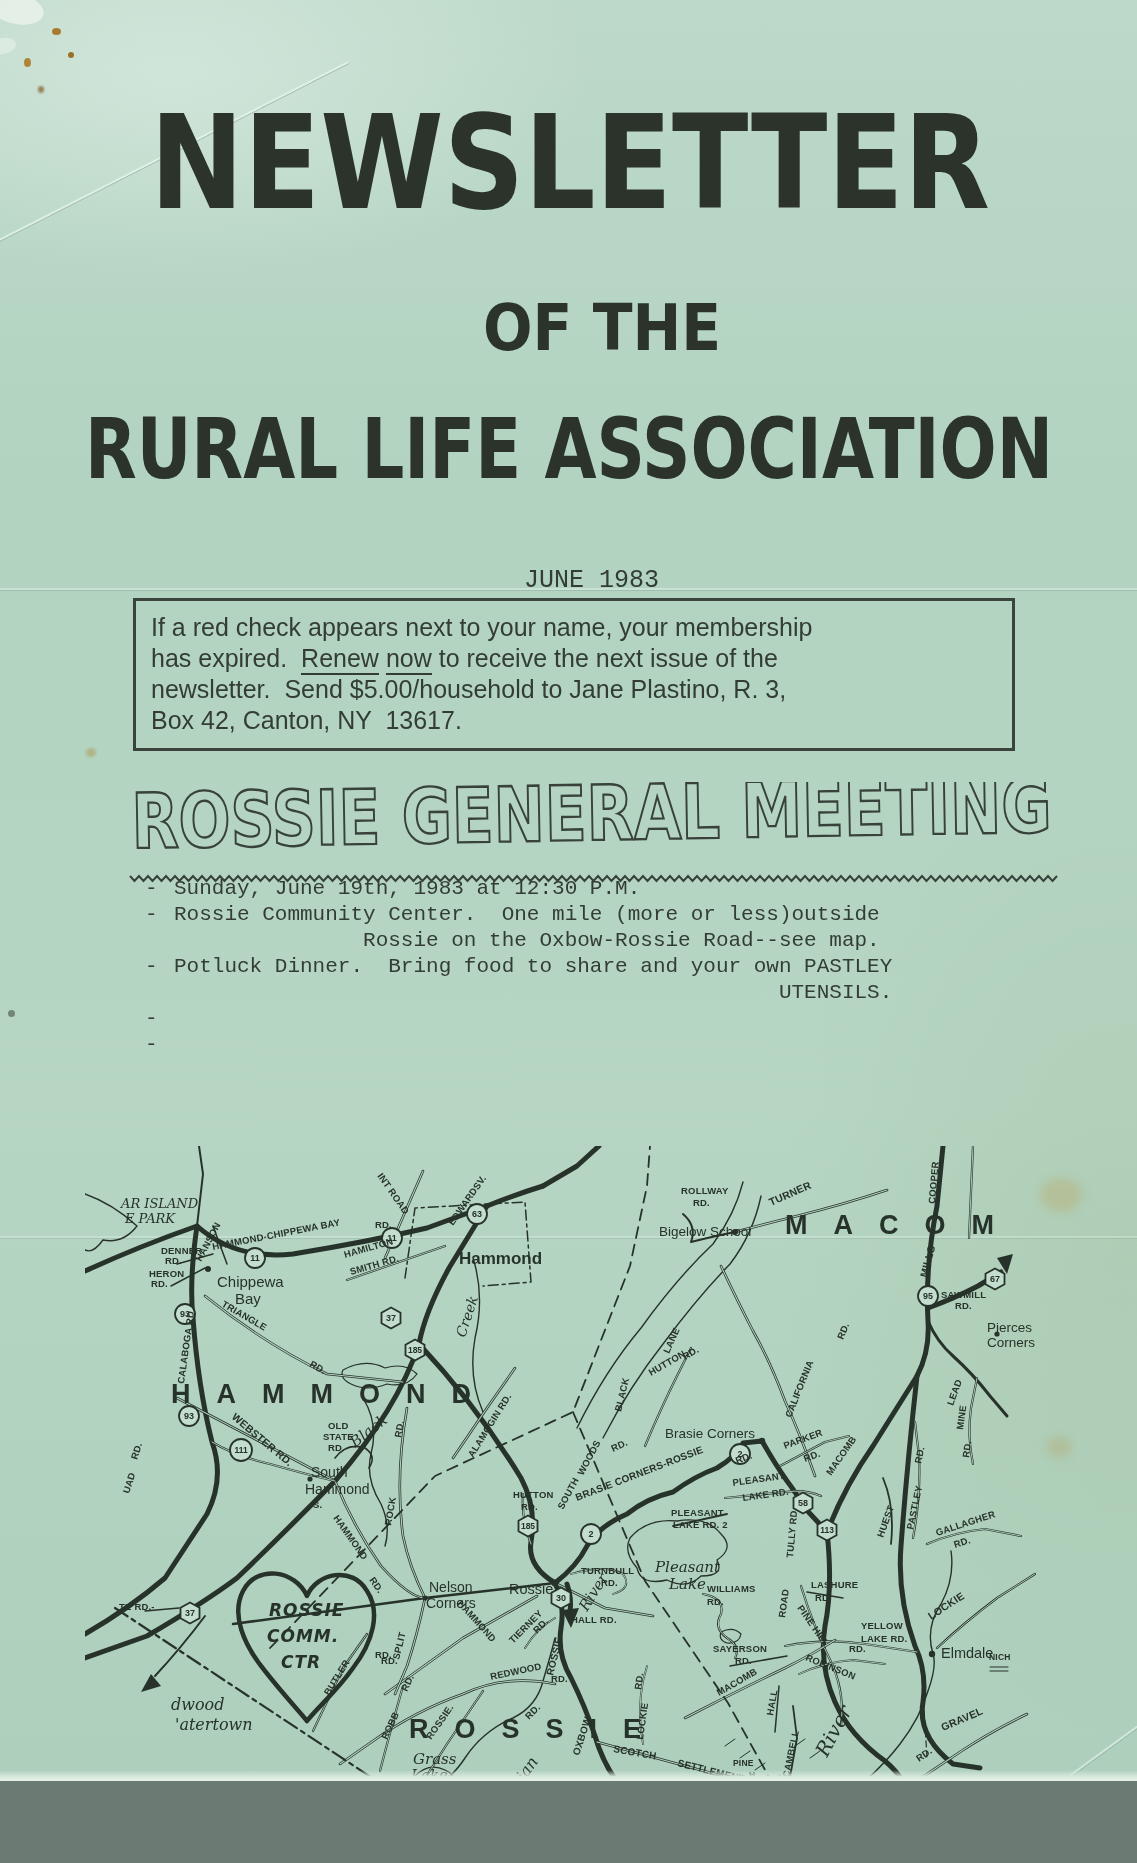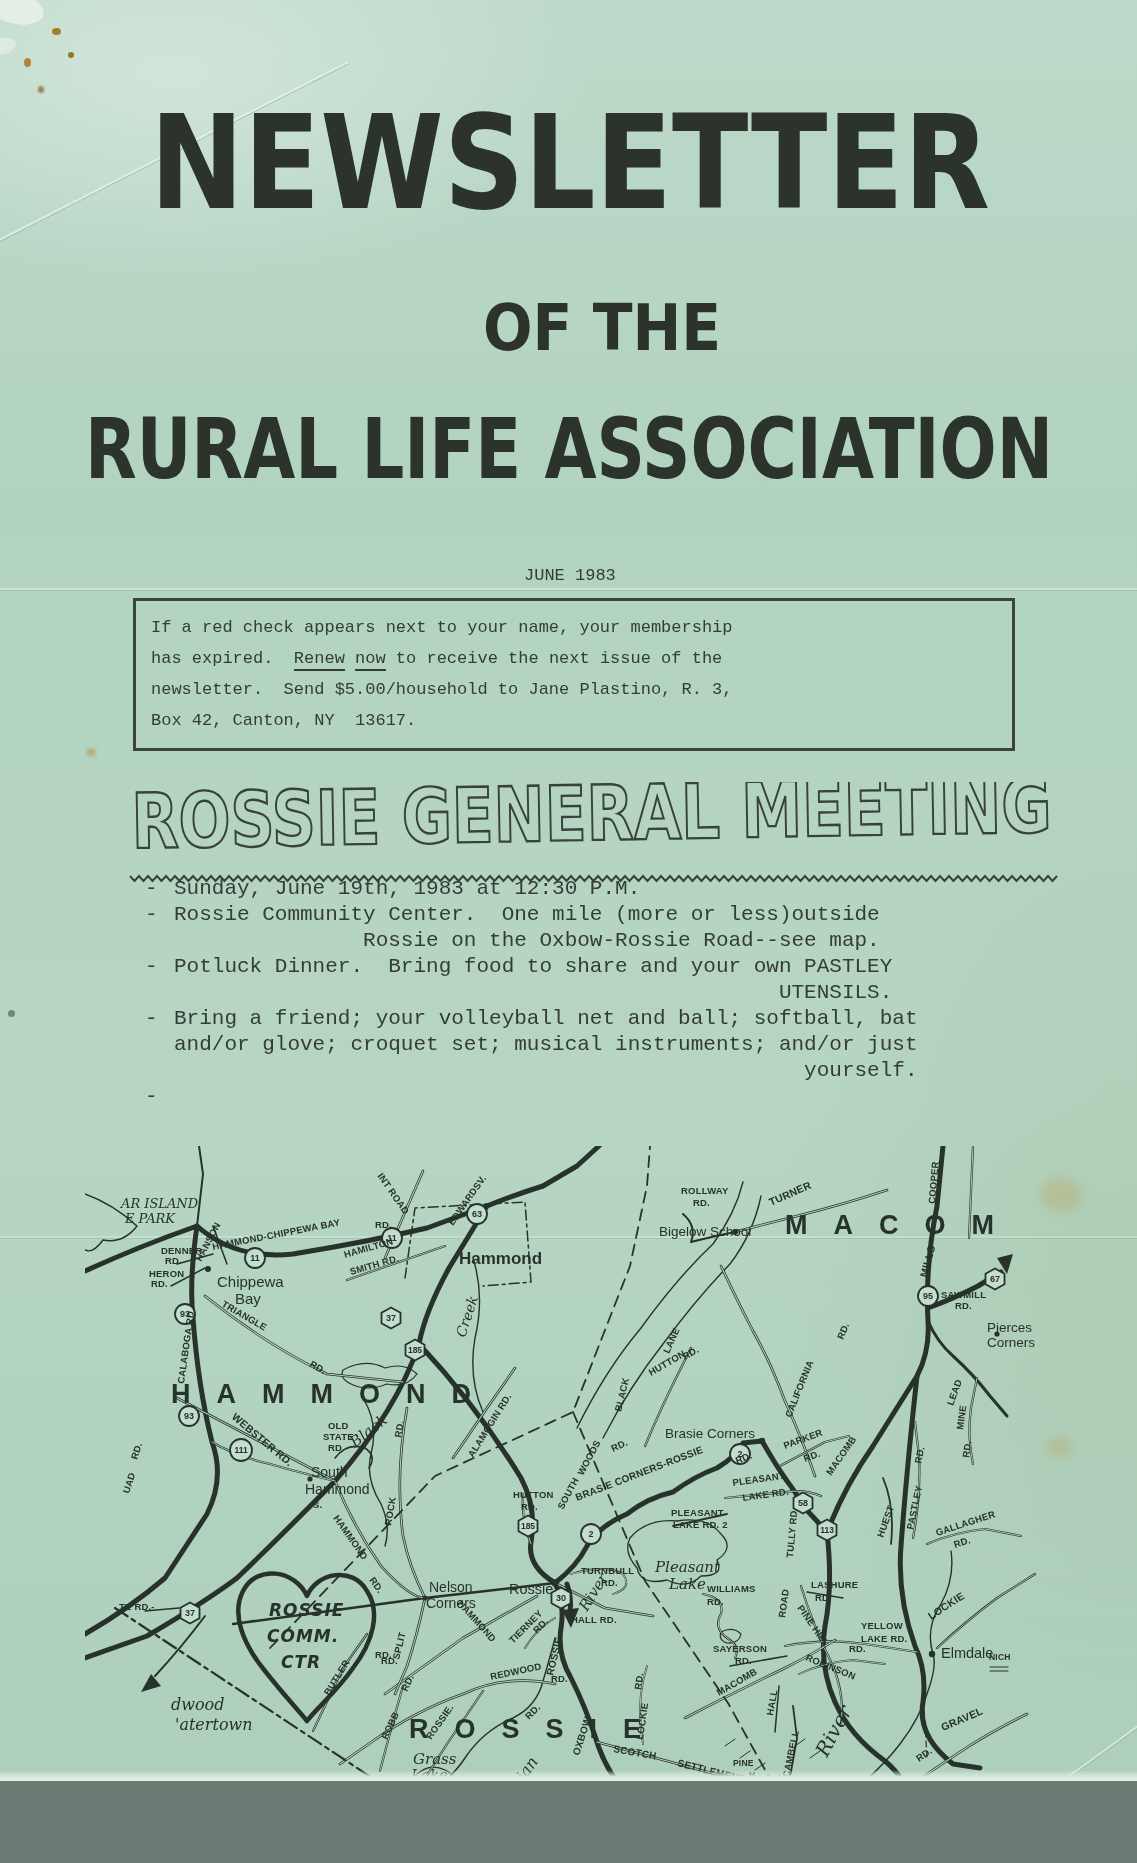--- a/index.html
+++ b/index.html
@@ -41,28 +41,28 @@
   .s-dark1{top:1010px;left:8px;width:7px;height:7px;background:rgba(60,70,55,.55);filter:blur(.5px);}
 
   
   .masthead-svg{position:absolute;top:60px;left:0;}
   .masthead-svg text{fill:var(--title);font-family:"DejaVu Sans",sans-serif;font-weight:900;}
   .mh1{font-size:130px;}
   .mh2{font-size:64px;}
   .mh3{font-size:84px;}
 
   .subtitle{position:absolute;top:498px;left:218px;font-family:"Liberation Mono",monospace;font-size:18.5px;letter-spacing:.4px;color:var(--ink);white-space:nowrap;}
-  .dateline{position:absolute;top:566px;left:524px;font-family:"Liberation Mono",monospace;font-size:17px;color:var(--ink);white-space:nowrap;}
+  .dateline{position:absolute;top:566px;left:524px;font-family:"Liberation Mono",monospace;font-size:25px;color:var(--ink);white-space:nowrap;}
 
   
   .notice{
     position:absolute;top:598px;left:133px;width:846px;
     border:3px solid #3a443c;
     padding:11px 15px 12px 15px;
-    font-family:Liberation Mono, monospace;font-size:17px;line-height:31px;
+    font-family:Liberation Sans, sans-serif;font-size:25px;line-height:31px;
     white-space:pre-wrap;color:var(--ink);
   }
   .notice .u{border-bottom:2px solid var(--ink);padding-bottom:1px;}
 
   
   .heading-svg{position:absolute;top:782px;left:128px;}
   .heading-outline{
     font-family:"DejaVu Sans",sans-serif;font-weight:700;font-size:76px;
     fill:none;stroke:#38423a;stroke-width:2.4px;
   }
@@ -139,23 +139,20 @@
         <div class="btext">Rossie Community Center.  One mile (more or less)outside
 Rossie on the Oxbow-Rossie Road--see map.</div>
       </div>
       <div class="bullet">
         <span class="dash">-</span>
         <div class="btext">Potluck Dinner.  Bring food to share and your own PASTLEY
 UTENSILS.</div>
       </div>
       <div class="bullet">
         <span class="dash">-</span>
-        <div class="btext">Bring a friend; your volleyball net and ball; softball, bat
-and/or glove; croquet set; musical instruments; and/or just
-yourself.</div>
       </div>
       <div class="bullet">
         <span class="dash">-</span>
       </div>
     </div>
 
   <svg class="map-svg" width="992" height="717" viewBox="0 0 992 717">
     <g id="map-water">
         <path d="M0,48 Q28,58 52,80 Q38,98 18,94 Q8,108 0,104" stroke-width="1.4"></path>
         <path d="M388,112 Q400,150 390,192 Q383,232 398,266" stroke-width="1.4"></path>

